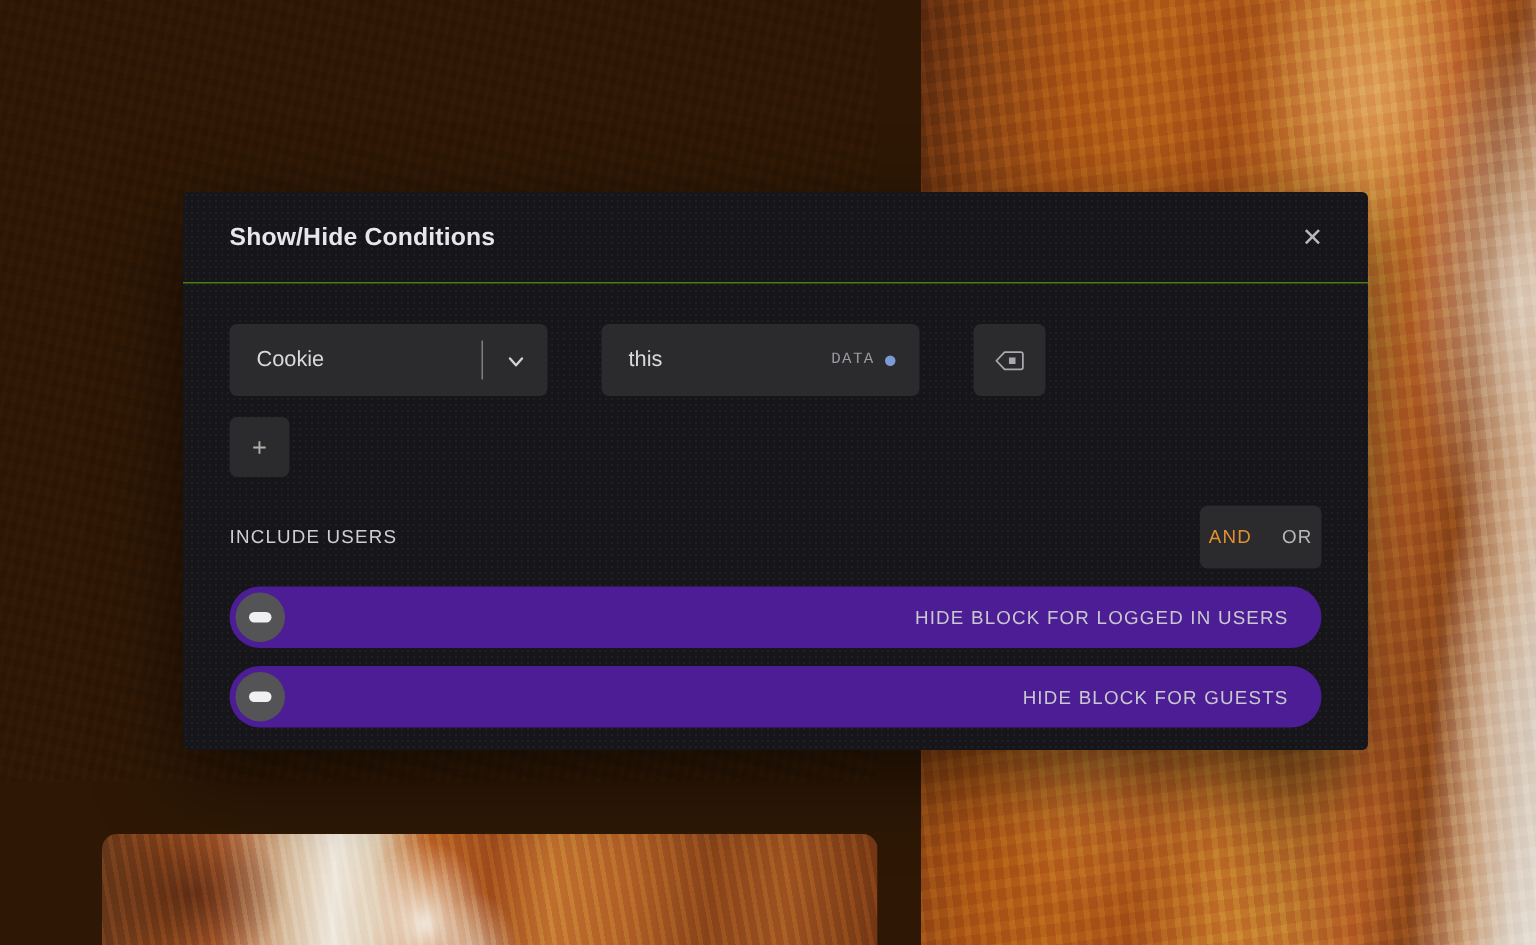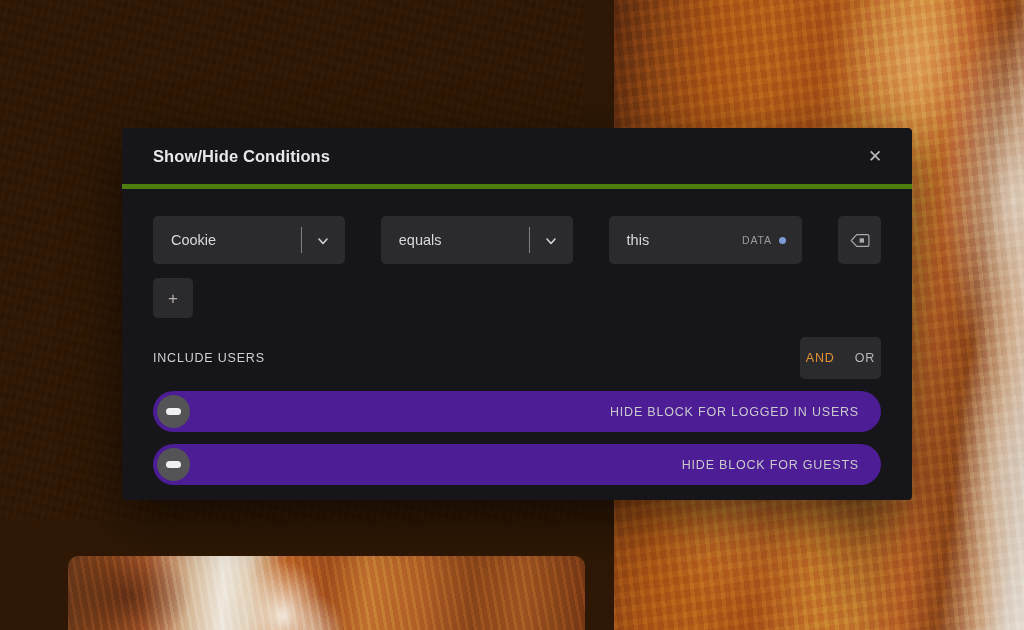--- a/index.html
+++ b/index.html
@@ -128,21 +128,21 @@
     background-image: radial-gradient(rgba(255,255,255,.045) 0.6px, transparent 0.7px);
     background-size: 4px 4px;
   }
 
   #modal-header {
     position: relative;
     height: 61px;
     display: flex;
     align-items: center;
     padding: 0 24px 0 31px;
-    border-bottom: 5px solid #4d7c0f;
+    border-bottom: 1px solid #4d7c0f;
   }
   #modal-title {
     font-size: 16.5px;
     font-weight: bold;
     color: #e7e7ea;
     letter-spacing: .1px;
     flex: 1;
   }
   #close-btn {
     width: 26px; height: 26px;
@@ -214,20 +214,21 @@
     display: flex;
     align-items: center;
     gap: 7px;
     margin-left: auto;
   }
   .data-tag-label {
     font-size: 10.5px;
     letter-spacing: .9px;
     color: #9a9aa0;
     font-weight: normal;
+    font-family: Liberation Mono, monospace;
   }
   .data-dot {
     width: 7px; height: 7px;
     border-radius: 50%;
     background: #7c9ad4;
   }
 
   #delete-condition-btn {
     width: 48px; height: 48px;
     background: #2b2b2e;
@@ -346,31 +347,20 @@
           <span class="select-caret-wrap">
             <span class="select-divider"></span>
             <span class="caret">
               <svg viewBox="0 0 12 12" width="12" height="12" fill="none" stroke="#d2d2d6" stroke-width="1.6" stroke-linecap="round" stroke-linejoin="round">
                   <polyline points="2,4 6,8.5 10,4"></polyline>
                 </svg>
             </span>
           </span>
         </div>
 
-        <div class="field" id="field-operator">
-          <span class="field-text">equals</span>
-          <span class="select-caret-wrap">
-            <span class="select-divider"></span>
-            <span class="caret">
-              <svg viewBox="0 0 12 12" width="12" height="12" fill="none" stroke="#d2d2d6" stroke-width="1.6" stroke-linecap="round" stroke-linejoin="round">
-                  <polyline points="2,4 6,8.5 10,4"></polyline>
-                </svg>
-            </span>
-          </span>
-        </div>
 
         <div class="field" id="field-value">
           <span class="field-text">this</span>
           <span class="data-tag">
             <span class="data-tag-label">DATA</span>
             <span class="data-dot"></span>
           </span>
         </div>
 
         <button id="delete-condition-btn">

